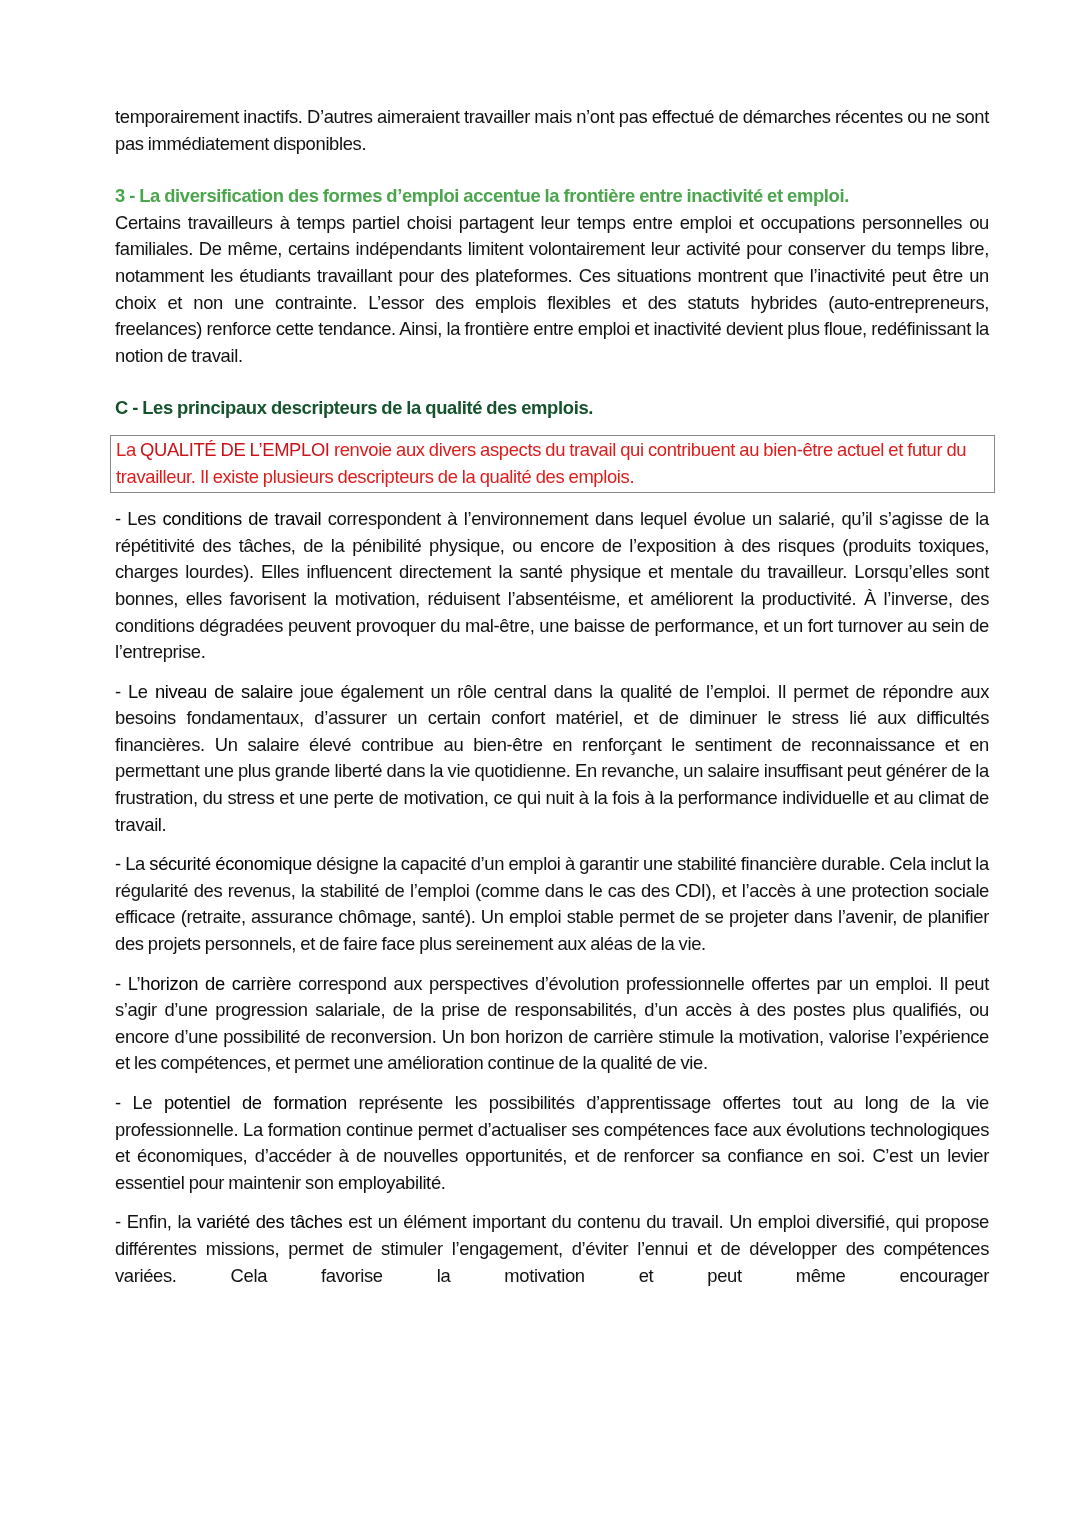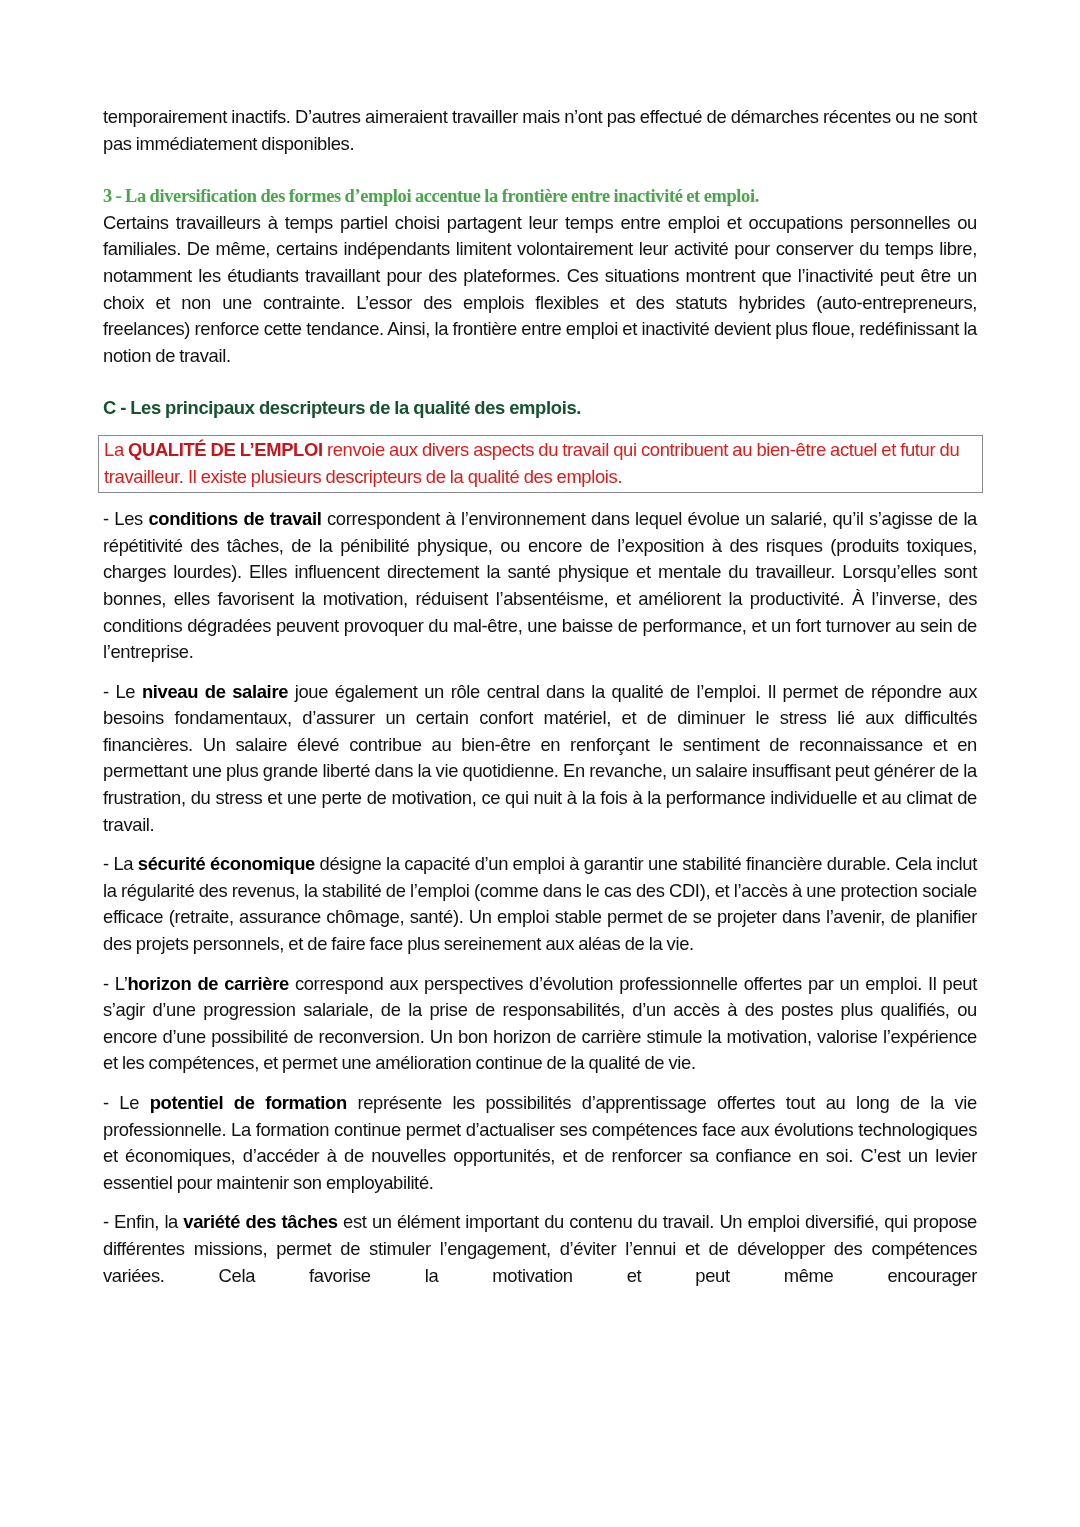--- a/index.html
+++ b/index.html
@@ -1,43 +1,43 @@
 <!DOCTYPE html>
 <html><head>
 <meta charset="utf-8">
 <style>
   html, body { margin: 0; padding: 0; background: #ffffff; }
   body { width: 1080px; height: 1527px; overflow: hidden; position: relative; }
   .page {
     position: absolute;
-    left: 103px;
+    left: 115px;
     top: 104px;
     width: 874px;
     font-family: "Liberation Sans", sans-serif;
     font-size: 18.4px;
     line-height: 26.6px;
     color: #111111;
     letter-spacing: -0.35px;
     word-spacing: -0.5px;
   }
   p { margin: 0; text-align: justify; }
   .gap-lg { height: 26px; }
   .gap-sm { height: 13px; }
-  .h-green { color: #4aa64c; font-weight: bold; font-family: Liberation Serif, serif; }
+  .h-green { color: #4aa64c; font-weight: bold; }
   .h-blue  { color: #1f74c6; font-weight: bold; }
   .defbox {
     border: 1.5px solid #8a8a8a;
     margin-left: -5px;
     margin-right: -6px;
     padding: 1px 5px 2px 5px;
     color: #dd1c1c;
     text-align: left;
   }
   .defbox b { color: #c8141a; }
-  b { font-weight: bold; color: #000; }
+  b { font-weight: normal; color: #000; }
 </style>
 </head>
 <body>
 
 <div class="page">
 
   <p><span>temporairement inactifs. D’autres aimeraient travailler mais n’ont pas effectué de démarches récentes ou ne sont pas immédiatement disponibles.</span></p>
 
   <div class="gap-lg"></div>
 

